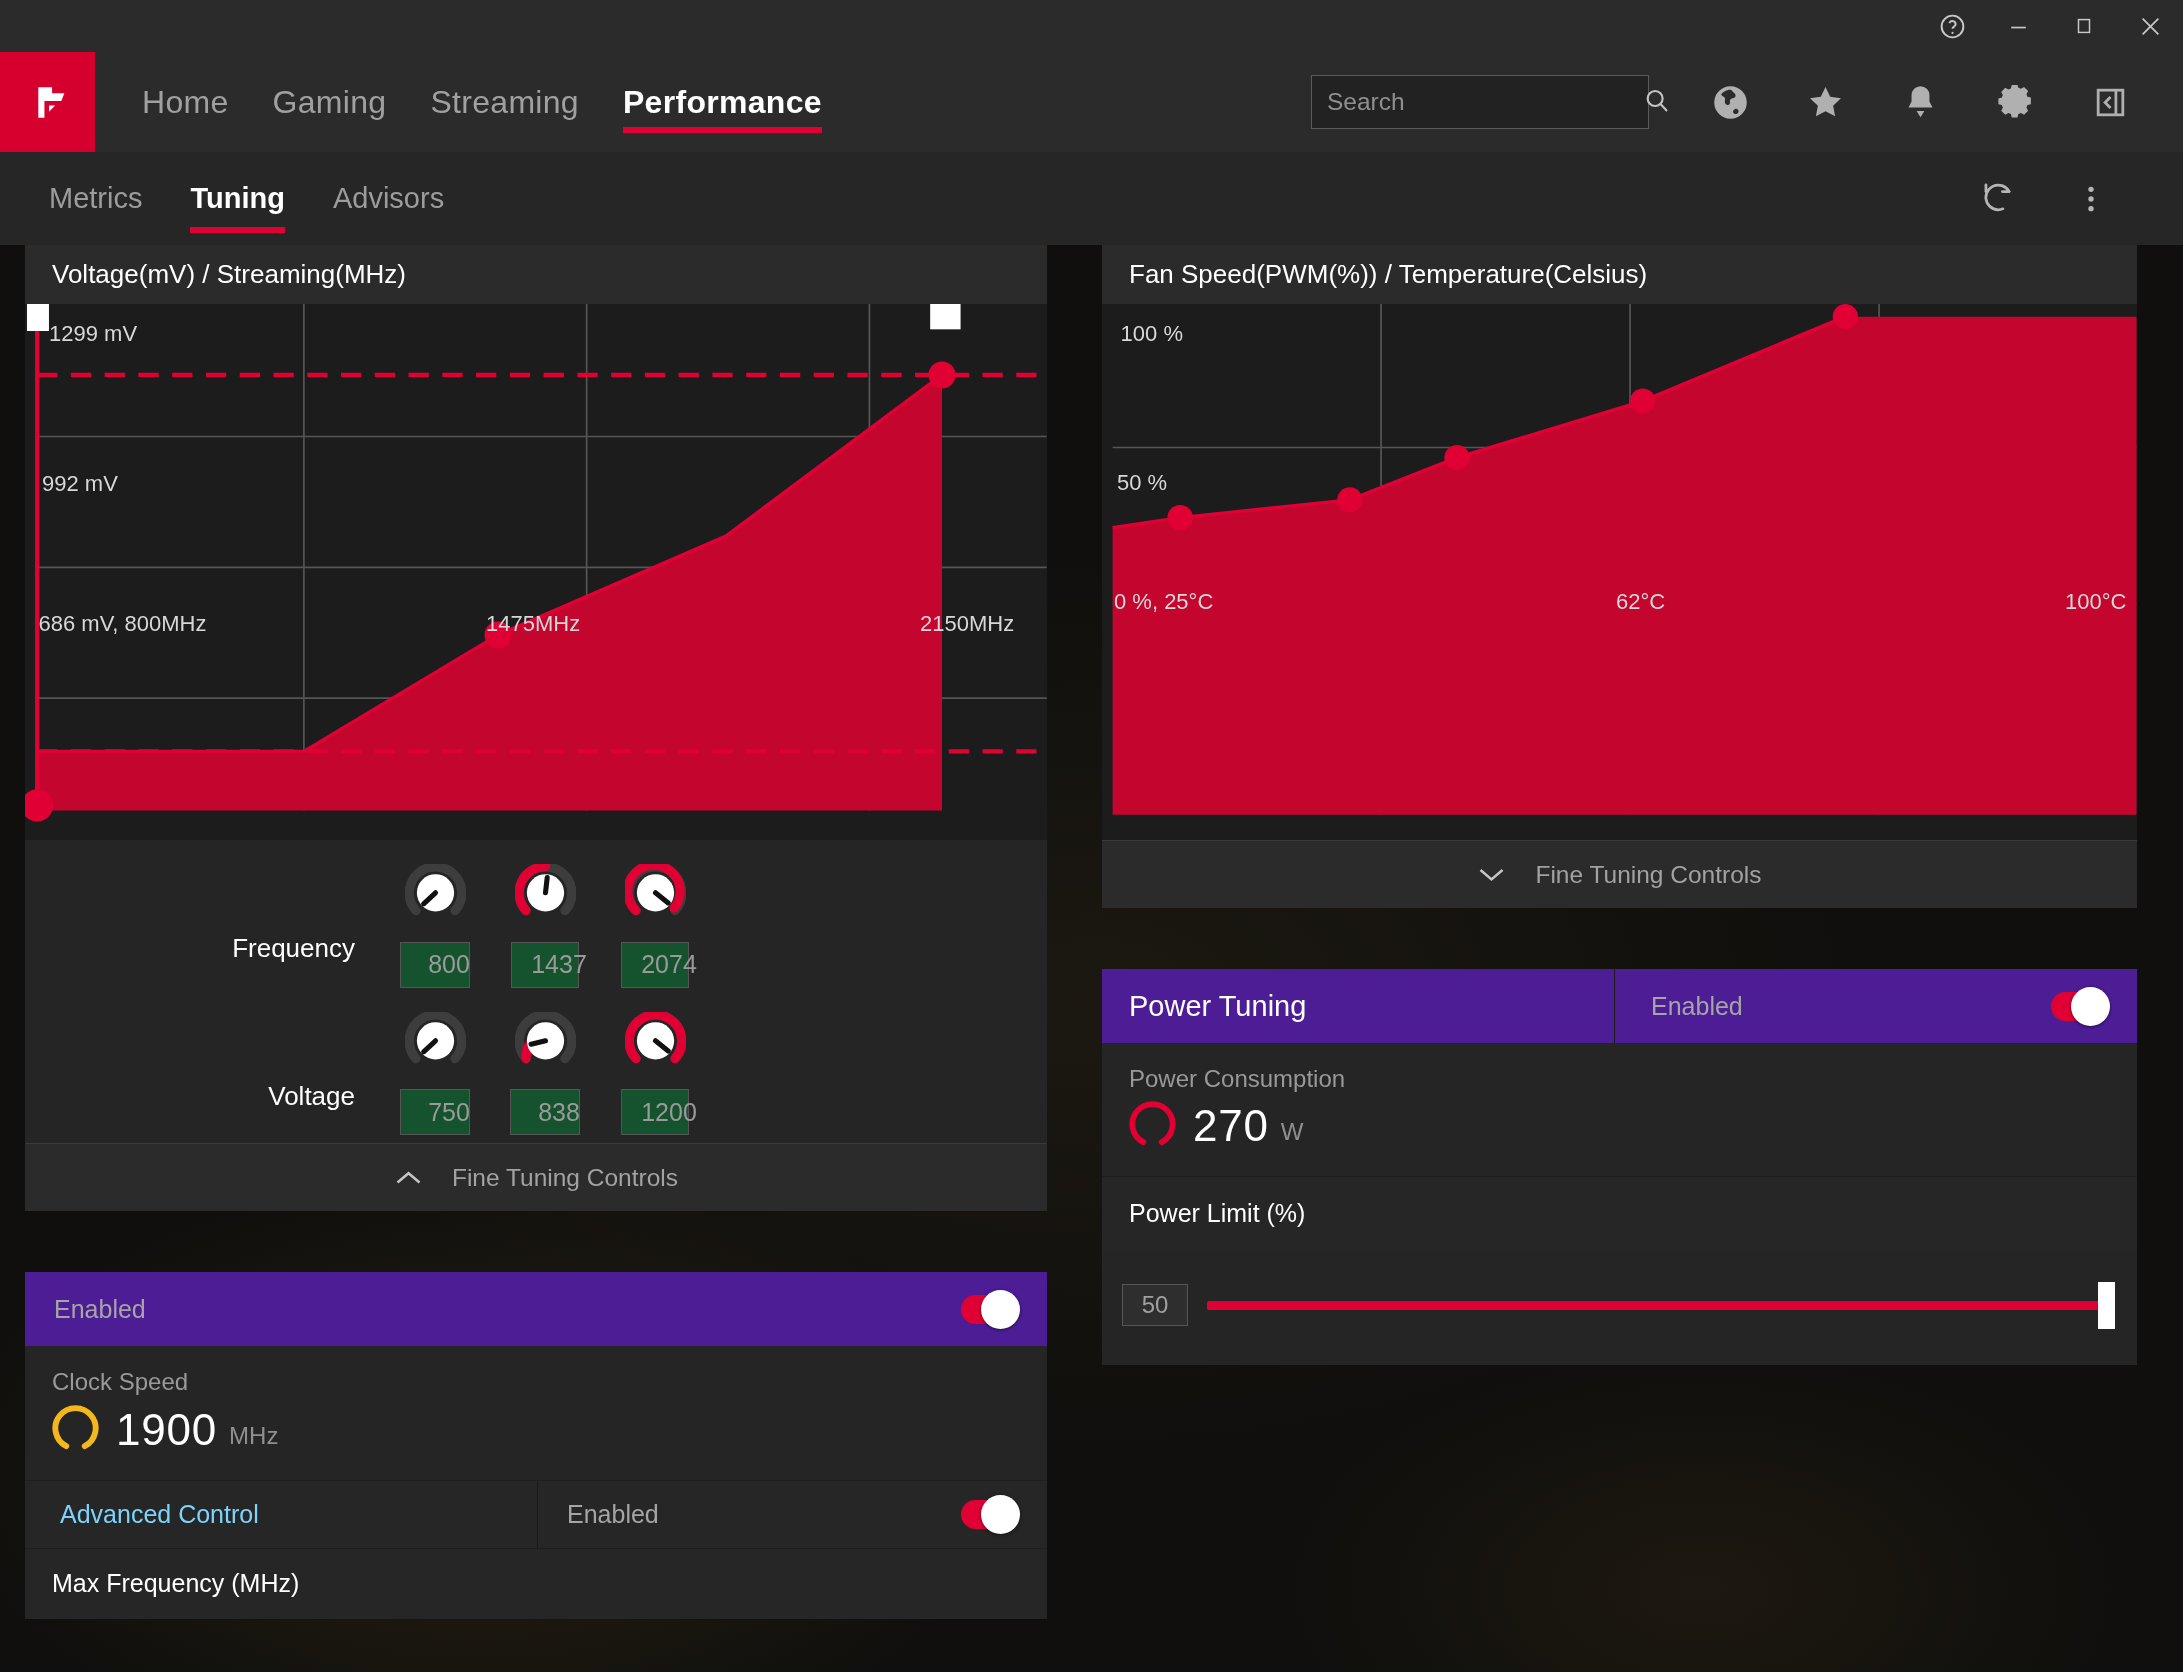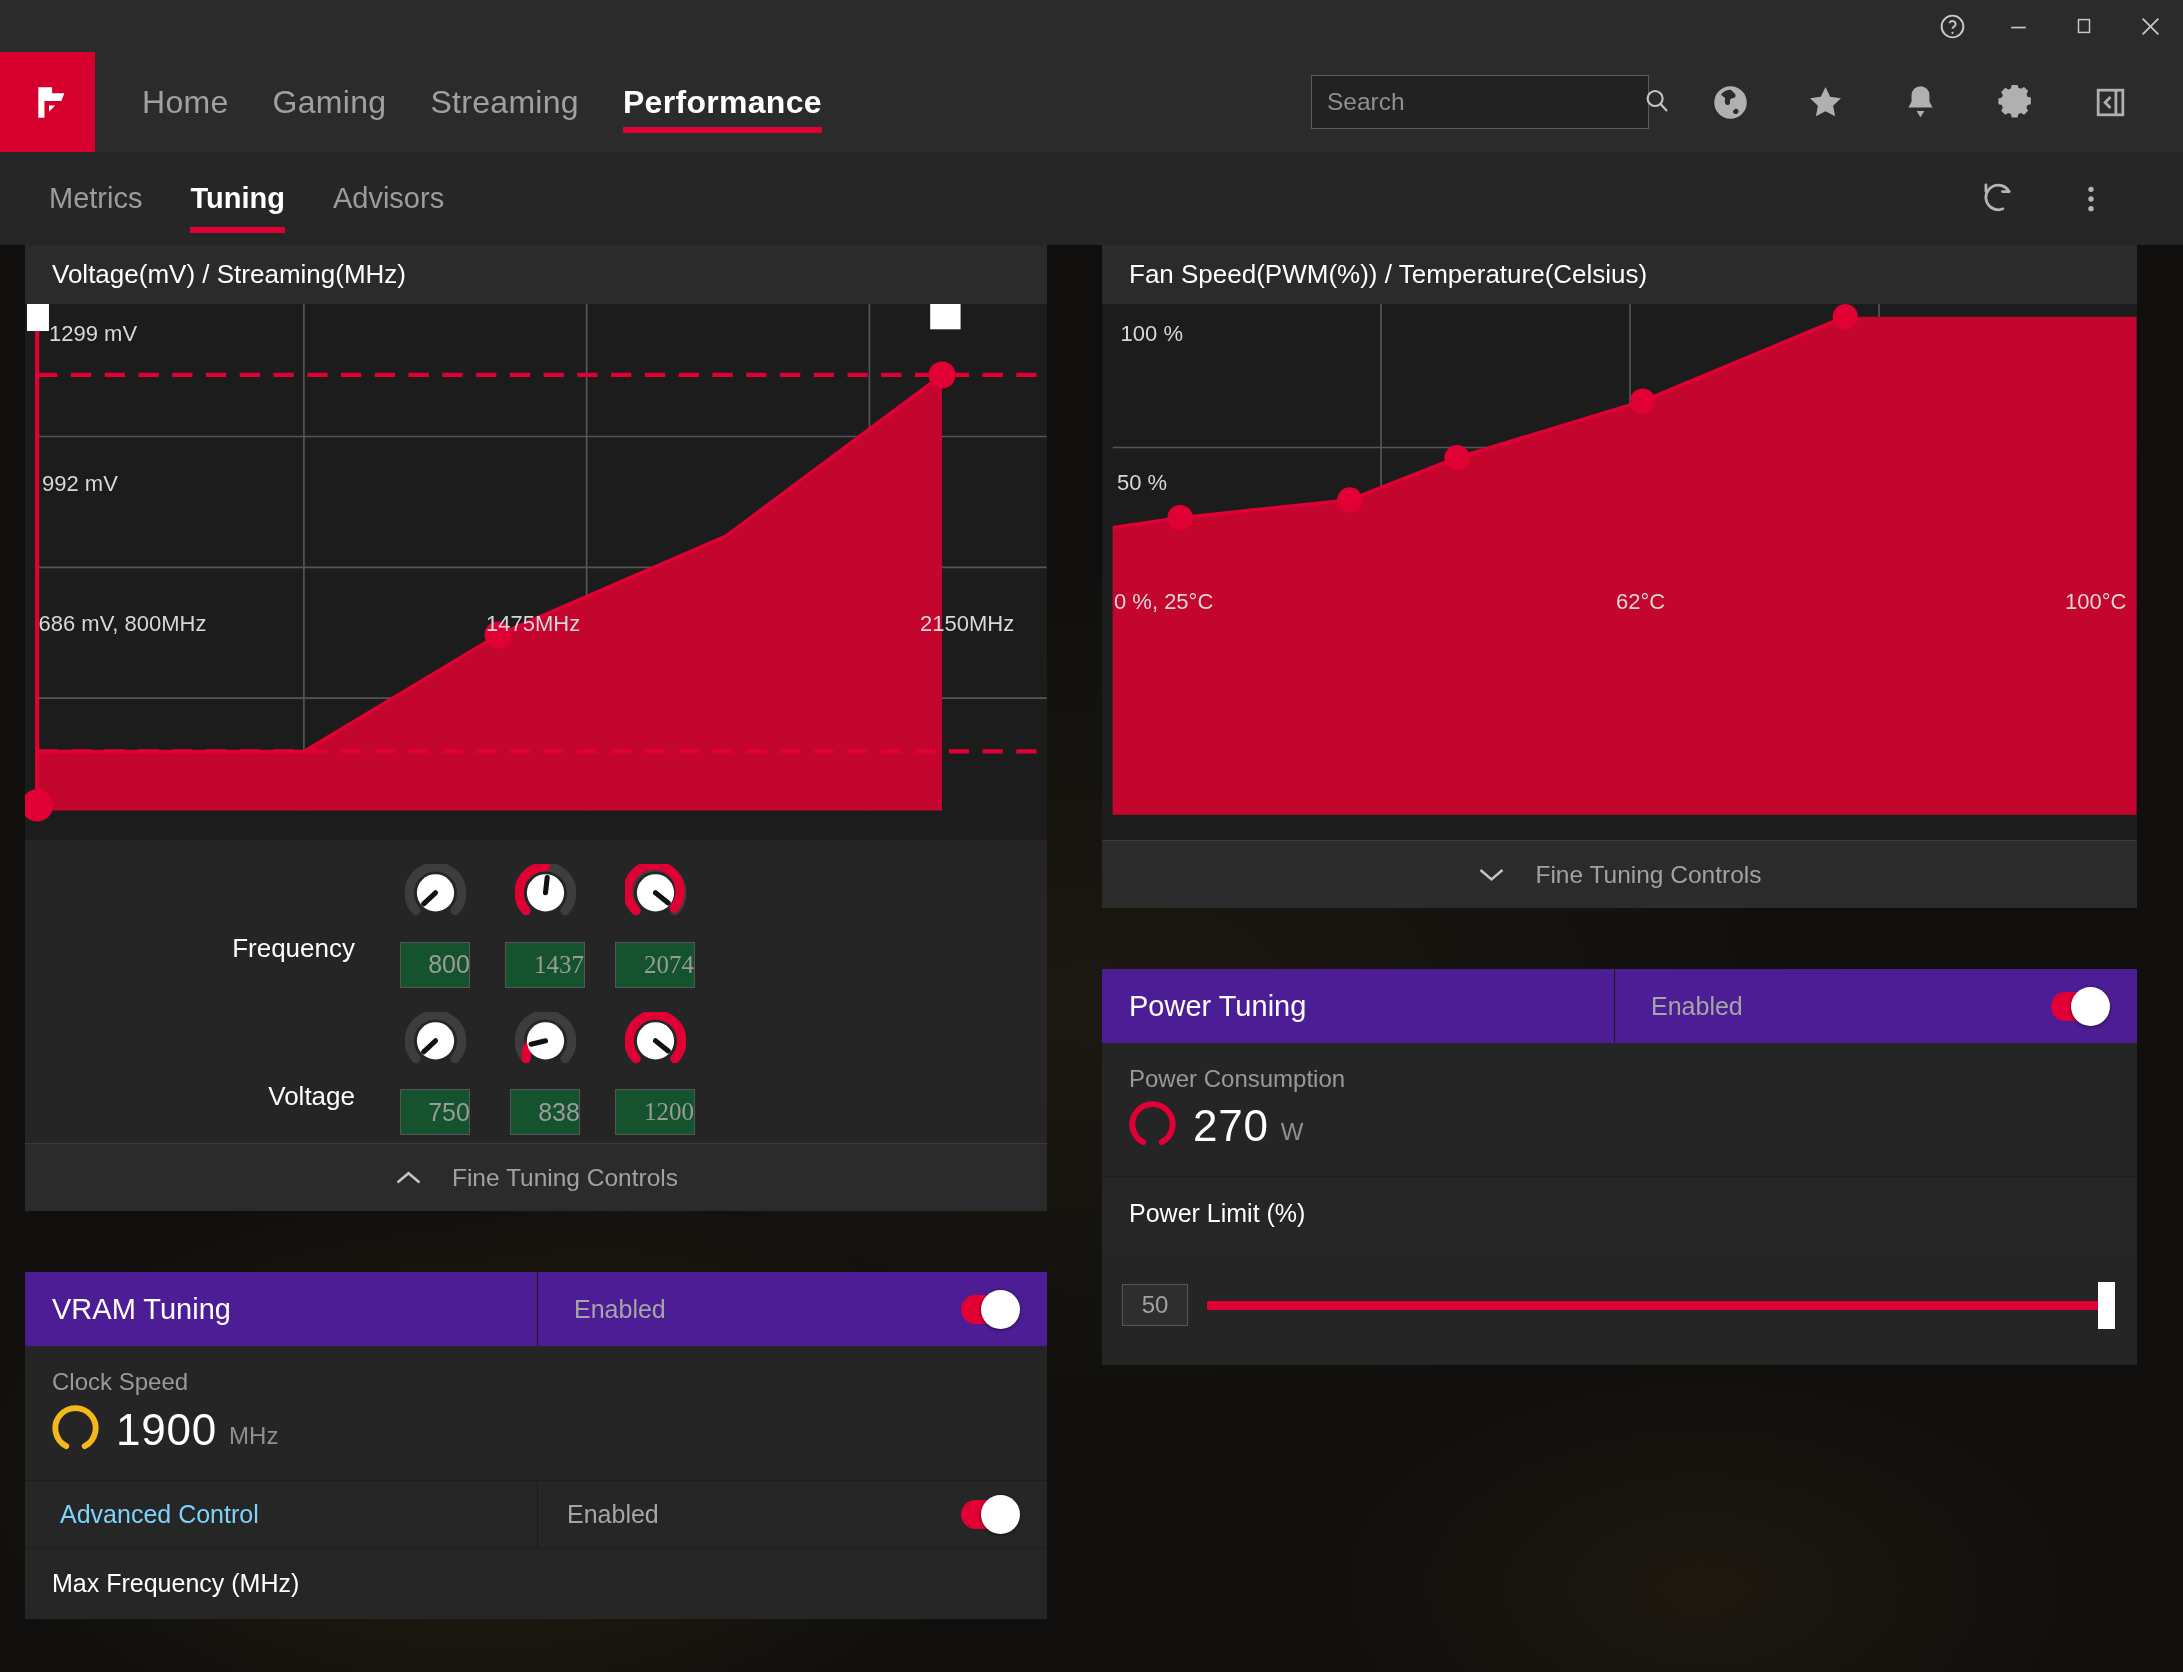--- a/index.html
+++ b/index.html
@@ -122,21 +122,21 @@
     width: 355px; text-align: right; padding-right: 25px; color: #ffffff;
     font-size: 26px; padding-top: 69px; padding-left: 28px;
   }
   .dial-cell { width: 110px; display: flex; flex-direction: column; align-items: center; }
   .dial-cell .knob { margin-bottom: 13.5px; }
   .dial-value {
     width: 70px; height: 46px; border: 1.7px solid #555555; background: #14532d;
     display: flex; align-items: center; justify-content: center;
     color: #9a9a9a; font-size: 25px; padding-left: 28px;
   }
-  .dial-value.wide { width: 80px; font-family: Liberation Serif, serif; }
+  .dial-value.wide { width: 68px; }
 
   .fine-tuning-bar {
     height: 68px; background: #2b2b2b; border-top: 0.8px solid #3a3a3a;
     display: flex; align-items: center; justify-content: center;
     color: #a2a2a2; font-size: 24.5px;
   }
   .fine-tuning-bar .chev { margin-right: 29px; display: flex; color: #c5c5c5; }
 
   .section-header-row {
     display: flex; height: 74px; background: #4c1d95; gap: 7px;
@@ -446,21 +446,20 @@
           <svg width="29" height="18.6" viewBox="0 0 34 22" fill="none" stroke="currentColor" stroke-width="3">
               <path d="M4 16L17 5l13 11"></path>
             </svg>
         </span>
         <span>Fine Tuning Controls</span>
       </div>
     </div>
 
     <div class="panel" style="margin-top:61px;">
       <div class="section-header-row">
-        <div class="left-cell">VRAM Tuning</div>
         <div class="right-cell">
           <span>Enabled</span>
           <span class="toggle">
               <span class="knobdot"></span>
             </span>
         </div>
       </div>
 
       <div class="gauge-block">
         <div class="gauge-caption">Clock Speed</div>

